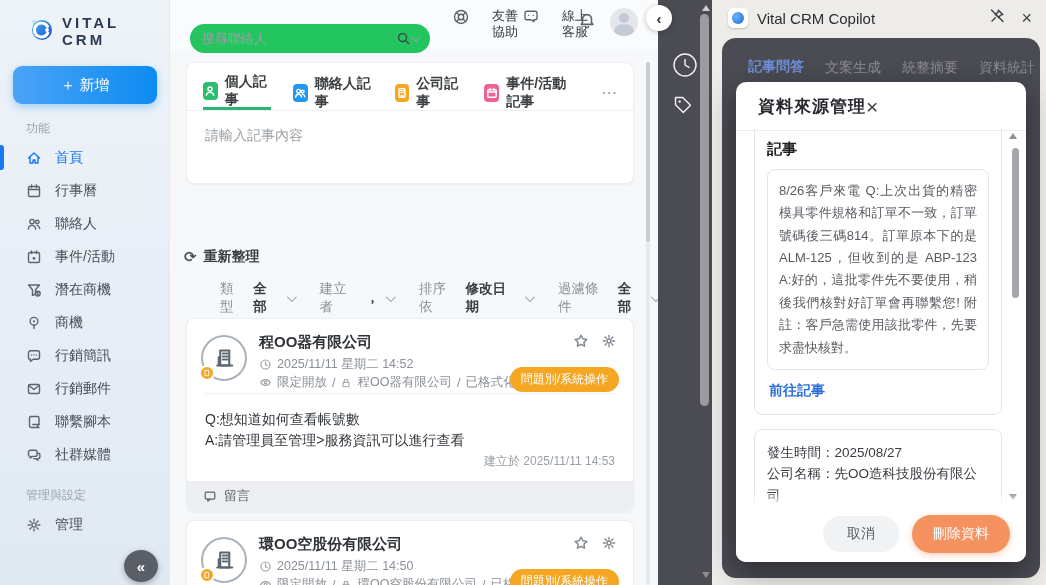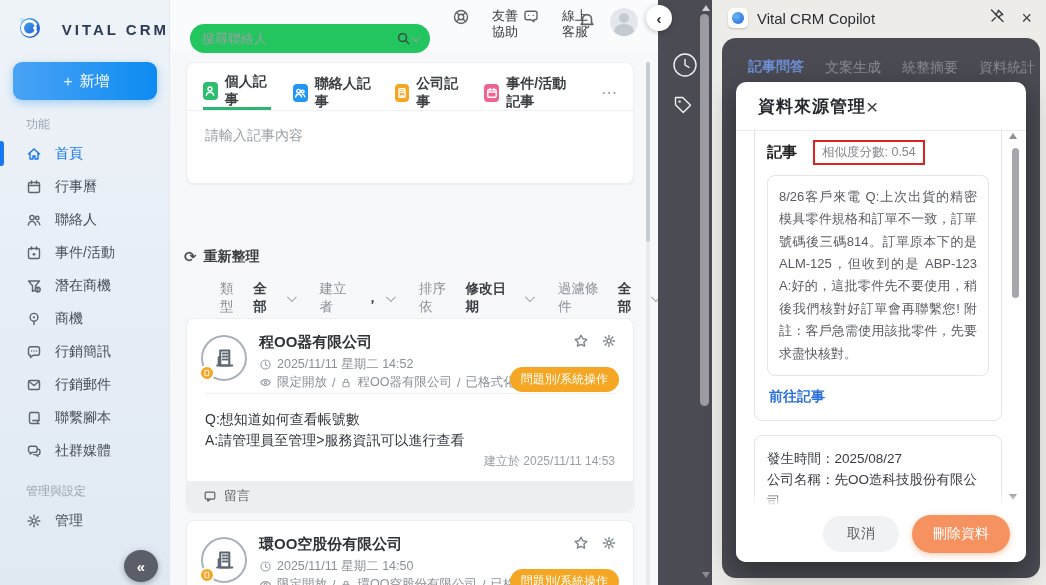--- a/index.html
+++ b/index.html
@@ -4,21 +4,21 @@
 <style>
   * { margin:0; padding:0; box-sizing:border-box; }
   html,body { width:1046px; height:585px; }
   body { font-family:"Liberation Sans","DejaVu Sans",sans-serif; color:#3c4043; }
   #root { position:relative; width:1046px; height:585px; overflow:hidden; background:#f6f8fa; }
 
   
   .sidebar { position:absolute; left:0; top:0; width:170px; height:585px;
     background:linear-gradient(180deg,#eef3f8 0%,#e6edf5 60%,#e0e9f2 100%);
     border-right:1px solid #e3e8ee; z-index:3; }
-  .logo-row { display:flex; align-items:center; gap:8px; padding:14px 0 0 16px;justify-content:space-between; }
+  .logo-row { display:flex; align-items:center; gap:8px; padding:14px 0 0 28px; }
   .brand { font-size:15px; font-weight:700; letter-spacing:3px; color:#2c3a55; }
   .new-btn { margin:18px 13px 0 13px; height:38px; border-radius:9px; border:none;
     background:linear-gradient(90deg,#4aa3f5,#0d8bf2); color:#fff; font-size:15px;
     width:144px; box-shadow:0 3px 8px rgba(13,139,242,.35); cursor:pointer; }
   .side-section { margin:16px 0 4px 26px; font-size:12px; color:#9aa3ad; }
   .menu { display:flex; flex-direction:column; }
   .mi { position:relative; display:flex; align-items:center; gap:13px; height:33px;
     padding-left:26px; font-size:14px; color:#474d55; cursor:pointer; }
   .mi svg { color:#5d646c; flex:none; }
   .mi.active { color:#1877f2; }
@@ -130,21 +130,21 @@
   .modal { position:absolute; left:24px; top:82px; width:290px; height:480px; background:#fff;
     border-radius:10px; box-shadow:0 10px 30px rgba(0,0,0,.4); z-index:5; }
   .mo-head { display:flex; align-items:center; padding:13px 22px 12px 22px;
     border-bottom:1px solid #ededf0; }
   .mo-title { font-size:17px; font-weight:700; color:#27292e; letter-spacing:1px; }
   .mo-close { font-size:21px; color:#3c4043; cursor:pointer; line-height:1; }
   .mo-body { position:absolute; left:0; right:0; top:47px; bottom:56px; overflow:hidden; padding:0 24px 0 18px; }
   .src-card { border:1px solid #e3e4e8; border-radius:8px; }
   .src-a { margin-top:-32px; padding:42px 12px 12px 12px; }
   .src-b { margin-top:14px; padding:12px; }
-  .score-row { display:flex; align-items:center; gap:16px; }
+  .score-row { display:flex; align-items:center; gap:0; }
   .score-label { font-size:15px; font-weight:700; color:#222; }
   .score-box { border:2px solid #e0201e; padding:2px 7px; font-size:12.5px; color:#85858b; }
   .note-box { margin-top:10px; border:1px solid #e4e5e9; border-radius:8px; padding:10px 11px; }
   .note-text { font-size:13px; color:#5a5b61; line-height:1.72; text-align:justify; }
   .goto-link { margin:12px 2px 2px 2px; color:#2a6fdb; font-weight:700; font-size:14px; cursor:pointer; }
   .src-meta { font-size:13.5px; color:#3a3c42; line-height:1.6; }
   .mo-scroll-up { position:absolute; right:9px; top:51px; width:0; height:0;
     border-left:4px solid transparent; border-right:4px solid transparent; border-bottom:6px solid #8f8f94; }
   .mo-thumb { position:absolute; right:7px; top:66px; width:7px; height:150px; background:#a6a6ab; border-radius:4px; cursor:pointer; }
   .mo-scroll-dn { position:absolute; right:9px; bottom:62px; width:0; height:0;
@@ -554,21 +554,20 @@
     <div class="modal">
       <div class="mo-head">
         <span class="mo-title">資料來源管理</span>
         <span class="mo-close">×</span>
       </div>
       <div class="mo-body">
 
         <div class="src-card src-a">
           <div class="score-row">
             <span class="score-label">記事</span>
-            <span class="score-box">相似度分數: 0.54</span>
           </div>
           <div class="note-box">
             <div class="note-text">8/26客戶來電 Q:上次出貨的精密模具零件規格和訂單不一致，訂單號碼後三碼814。訂單原本下的是 ALM-125，但收到的是 ABP-123 A:好的，這批零件先不要使用，稍後我們核對好訂單會再聯繫您! 附註：客戶急需使用該批零件，先要求盡快核對。</div>
           </div>
           <div class="goto-link">前往記事</div>
         </div>
 
         <div class="src-card src-b">
           <div class="src-meta">
             <div>發生時間：2025/08/27</div>

